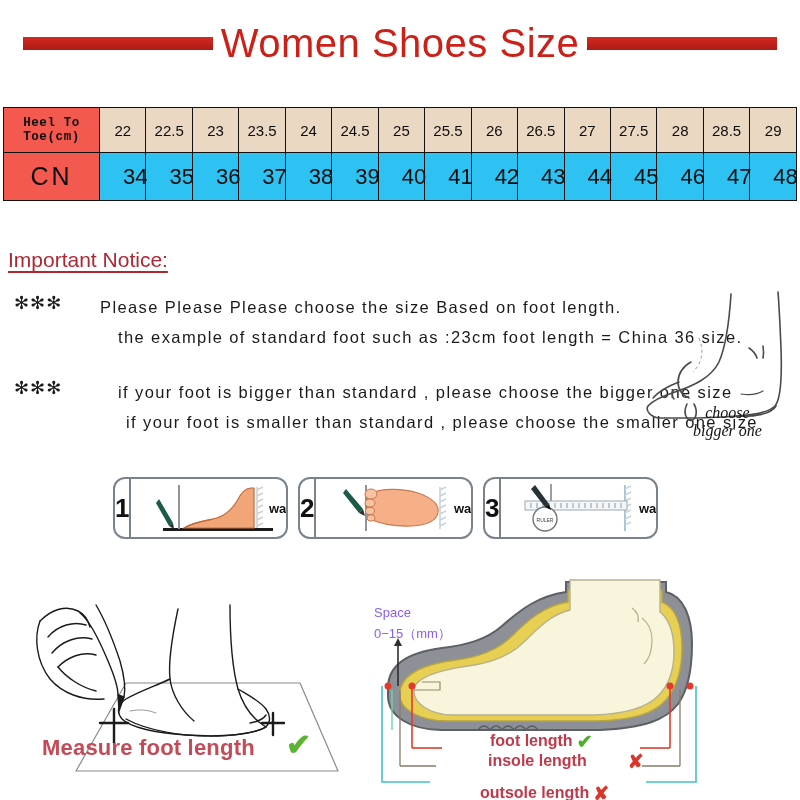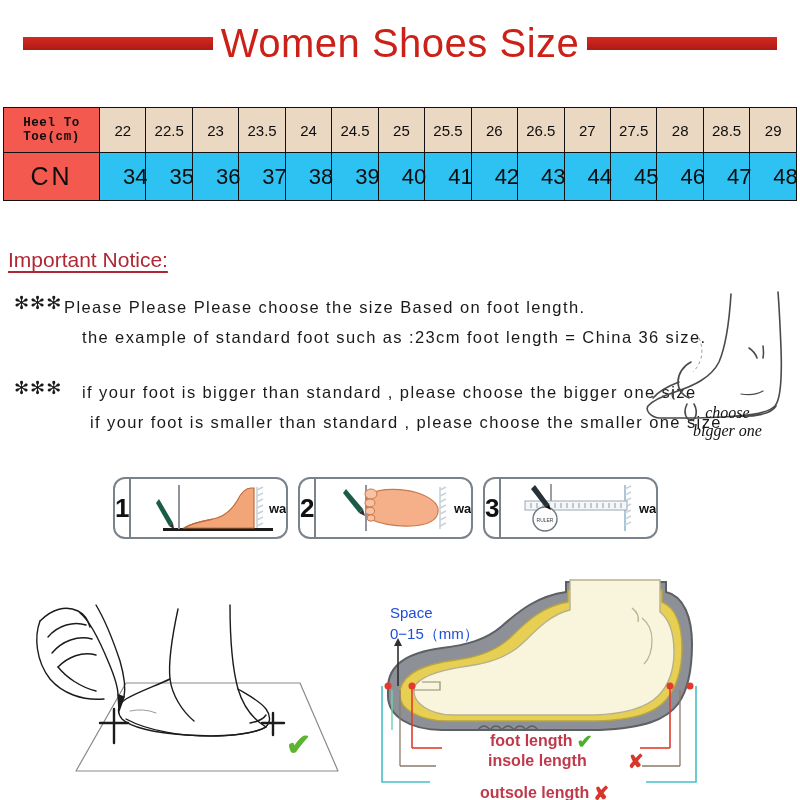--- a/index.html
+++ b/index.html
@@ -98,20 +98,21 @@
   .notice-block .stars {
     position: absolute; left: 4px; top: 0;
     font-size: 18px; letter-spacing: 1px;
   }
   .notice-line {
     font-size: 16.5px;
     letter-spacing: 1.4px;
     white-space: nowrap;
     line-height: 30px;
     font-family: "Liberation Sans", sans-serif;
+    margin-left: 36px;
   }
   #notice1 { top: 292px; }
   #notice2 { top: 377px; }
   .notice-body { margin-left: 54px; }
   .notice-body .indent { padding-left: 18px; }
 
   
   .foot-sketch { position: absolute; top: 286px; left: 645px; width: 155px; height: 175px; }
   .sketch-cap {
     position: absolute; left: 48px; top: 118px;
@@ -157,22 +158,22 @@
     white-space: nowrap;
   }
   .tick-green {
     position: absolute; left: 268px; top: 152px;
     font-size: 30px; color: #5db433; font-weight: 700;
   }
 
   
   .shoe-panel { position: absolute; top: 578px; left: 370px; width: 430px; height: 222px; }
   .space-lbl {
-    position: absolute; left: 20px; top: 24px;
-    color: #1d4ed8; font-size: 15px; line-height: 21px;
+    position: absolute; left: 4px; top: 24px;
+    color: #8b5cf6; font-size: 13px; line-height: 21px;
     font-family: "Liberation Sans", sans-serif;
     white-space: nowrap;
   }
   .len-labels {
     position: absolute; left: 110px; top: 153px;
     width: 300px;
   }
   .len-row {
     display: flex; align-items: center; justify-content: flex-start;
     height: 20px;
@@ -442,20 +443,21 @@
         <g stroke="#1b1b1b" stroke-width="2.4">
           <line x1="82" y1="148" x2="110" y2="148"></line>
           <line x1="96" y1="134" x2="96" y2="168"></line>
           <line x1="244" y1="148" x2="266" y2="148"></line>
           <line x1="255" y1="138" x2="255" y2="160"></line>
         </g>
 
         <path d="M112 136 q14 -3, 26 2" stroke="#9a9a9a" stroke-width="1"></path>
       </g>
     </svg>
+    <div class="measure-cap">Measure foot length</div>
     <div class="tick-green">✔</div>
   </div>
 
   <div class="shoe-panel">
     <svg width="430" height="222" viewBox="0 0 430 222">
 
       <path d="M18 110 C18 86, 40 74, 72 70 C96 67, 116 62, 132 48
                C150 32, 168 18, 196 14 L196 4 L296 4 L296 14
                C314 18, 322 40, 322 66 C322 92, 318 112, 308 126
                C296 142, 274 150, 230 152 L72 152 C40 152, 18 138, 18 118 Z" fill="#8d9096" stroke="#5c6064" stroke-width="2"></path>

